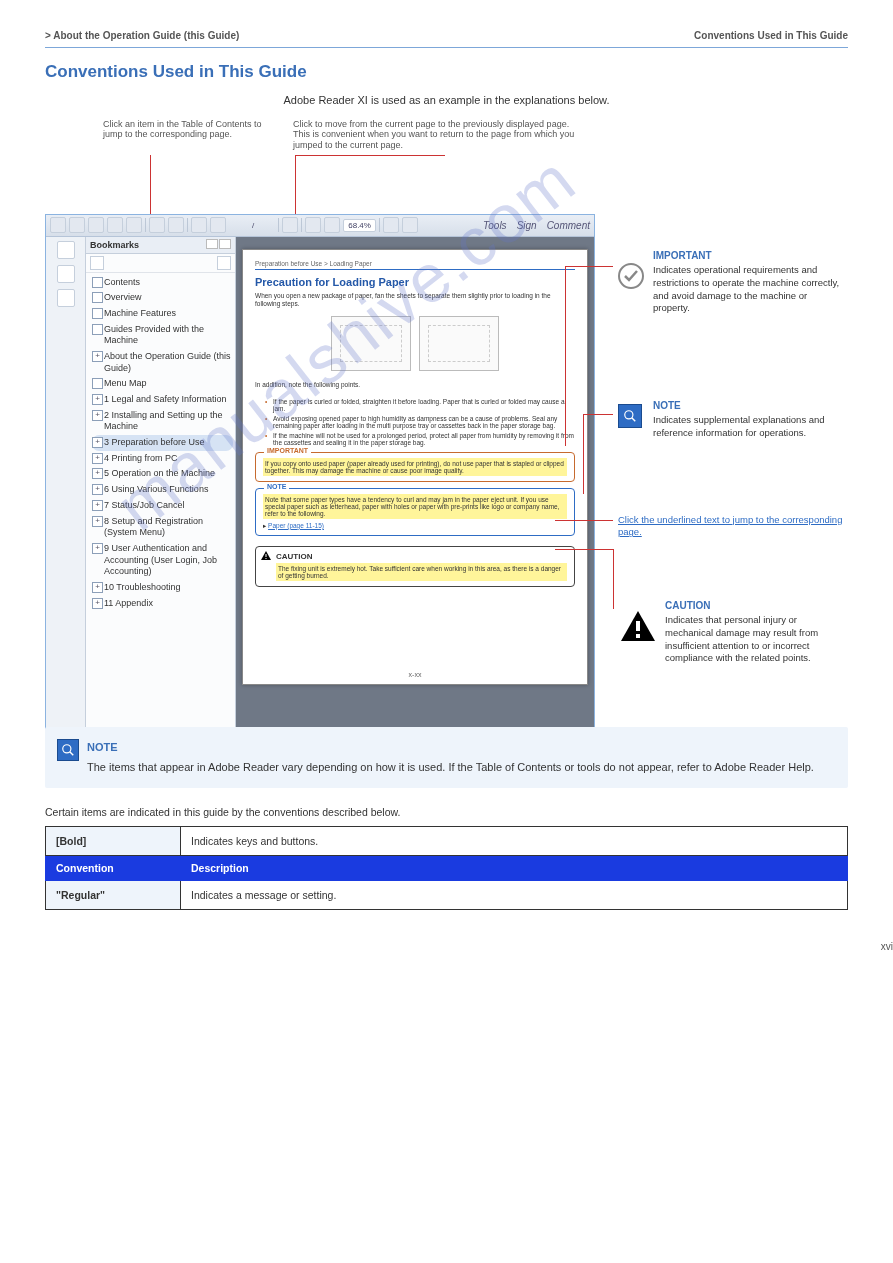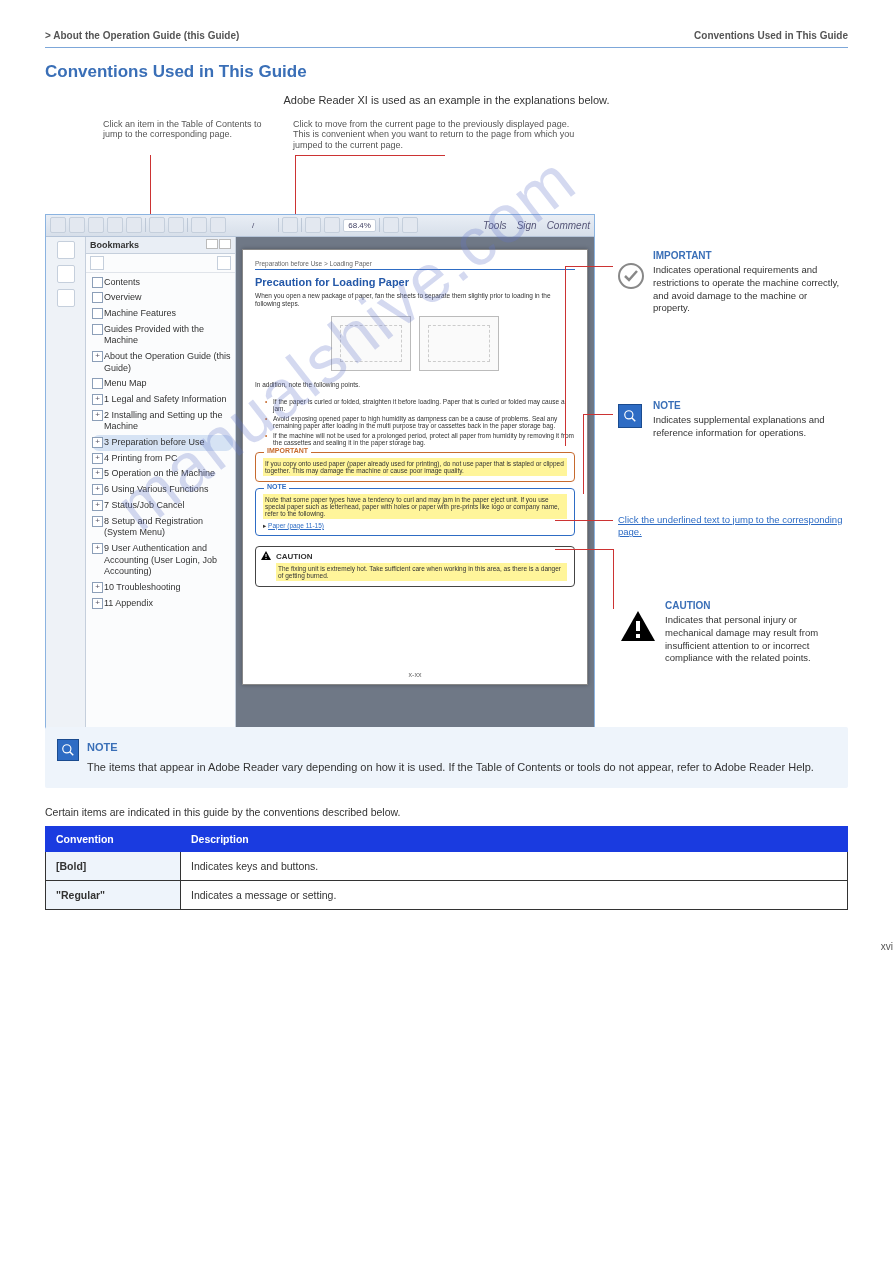--- a/index.html
+++ b/index.html
@@ -259,26 +259,26 @@
         </svg>
     </div>
     <div class="nhead">NOTE</div>
     <div>The items that appear in Adobe Reader vary depending on how it is used. If the Table of Contents or tools do not appear, refer to Adobe Reader Help.</div>
   </div>
 
   <p class="conv-intro">Certain items are indicated in this guide by the conventions described below.</p>
   <table class="conv">
     <tbody>
         <tr>
+      <td class="c1">[Bold]</td>
+      <td>Indicates keys and buttons.</td>
+    </tr>
+    <tr>
       <th>Convention</th>
       <th>Description</th>
-    </tr>
-    <tr>
-      <td class="c1">[Bold]</td>
-      <td>Indicates keys and buttons.</td>
     </tr>
     <tr>
       <td class="c1">"Regular"</td>
       <td>Indicates a message or setting.</td>
     </tr>
   </tbody>
     </table>
 
   <div class="footer-page">xvi</div>
 </div>

